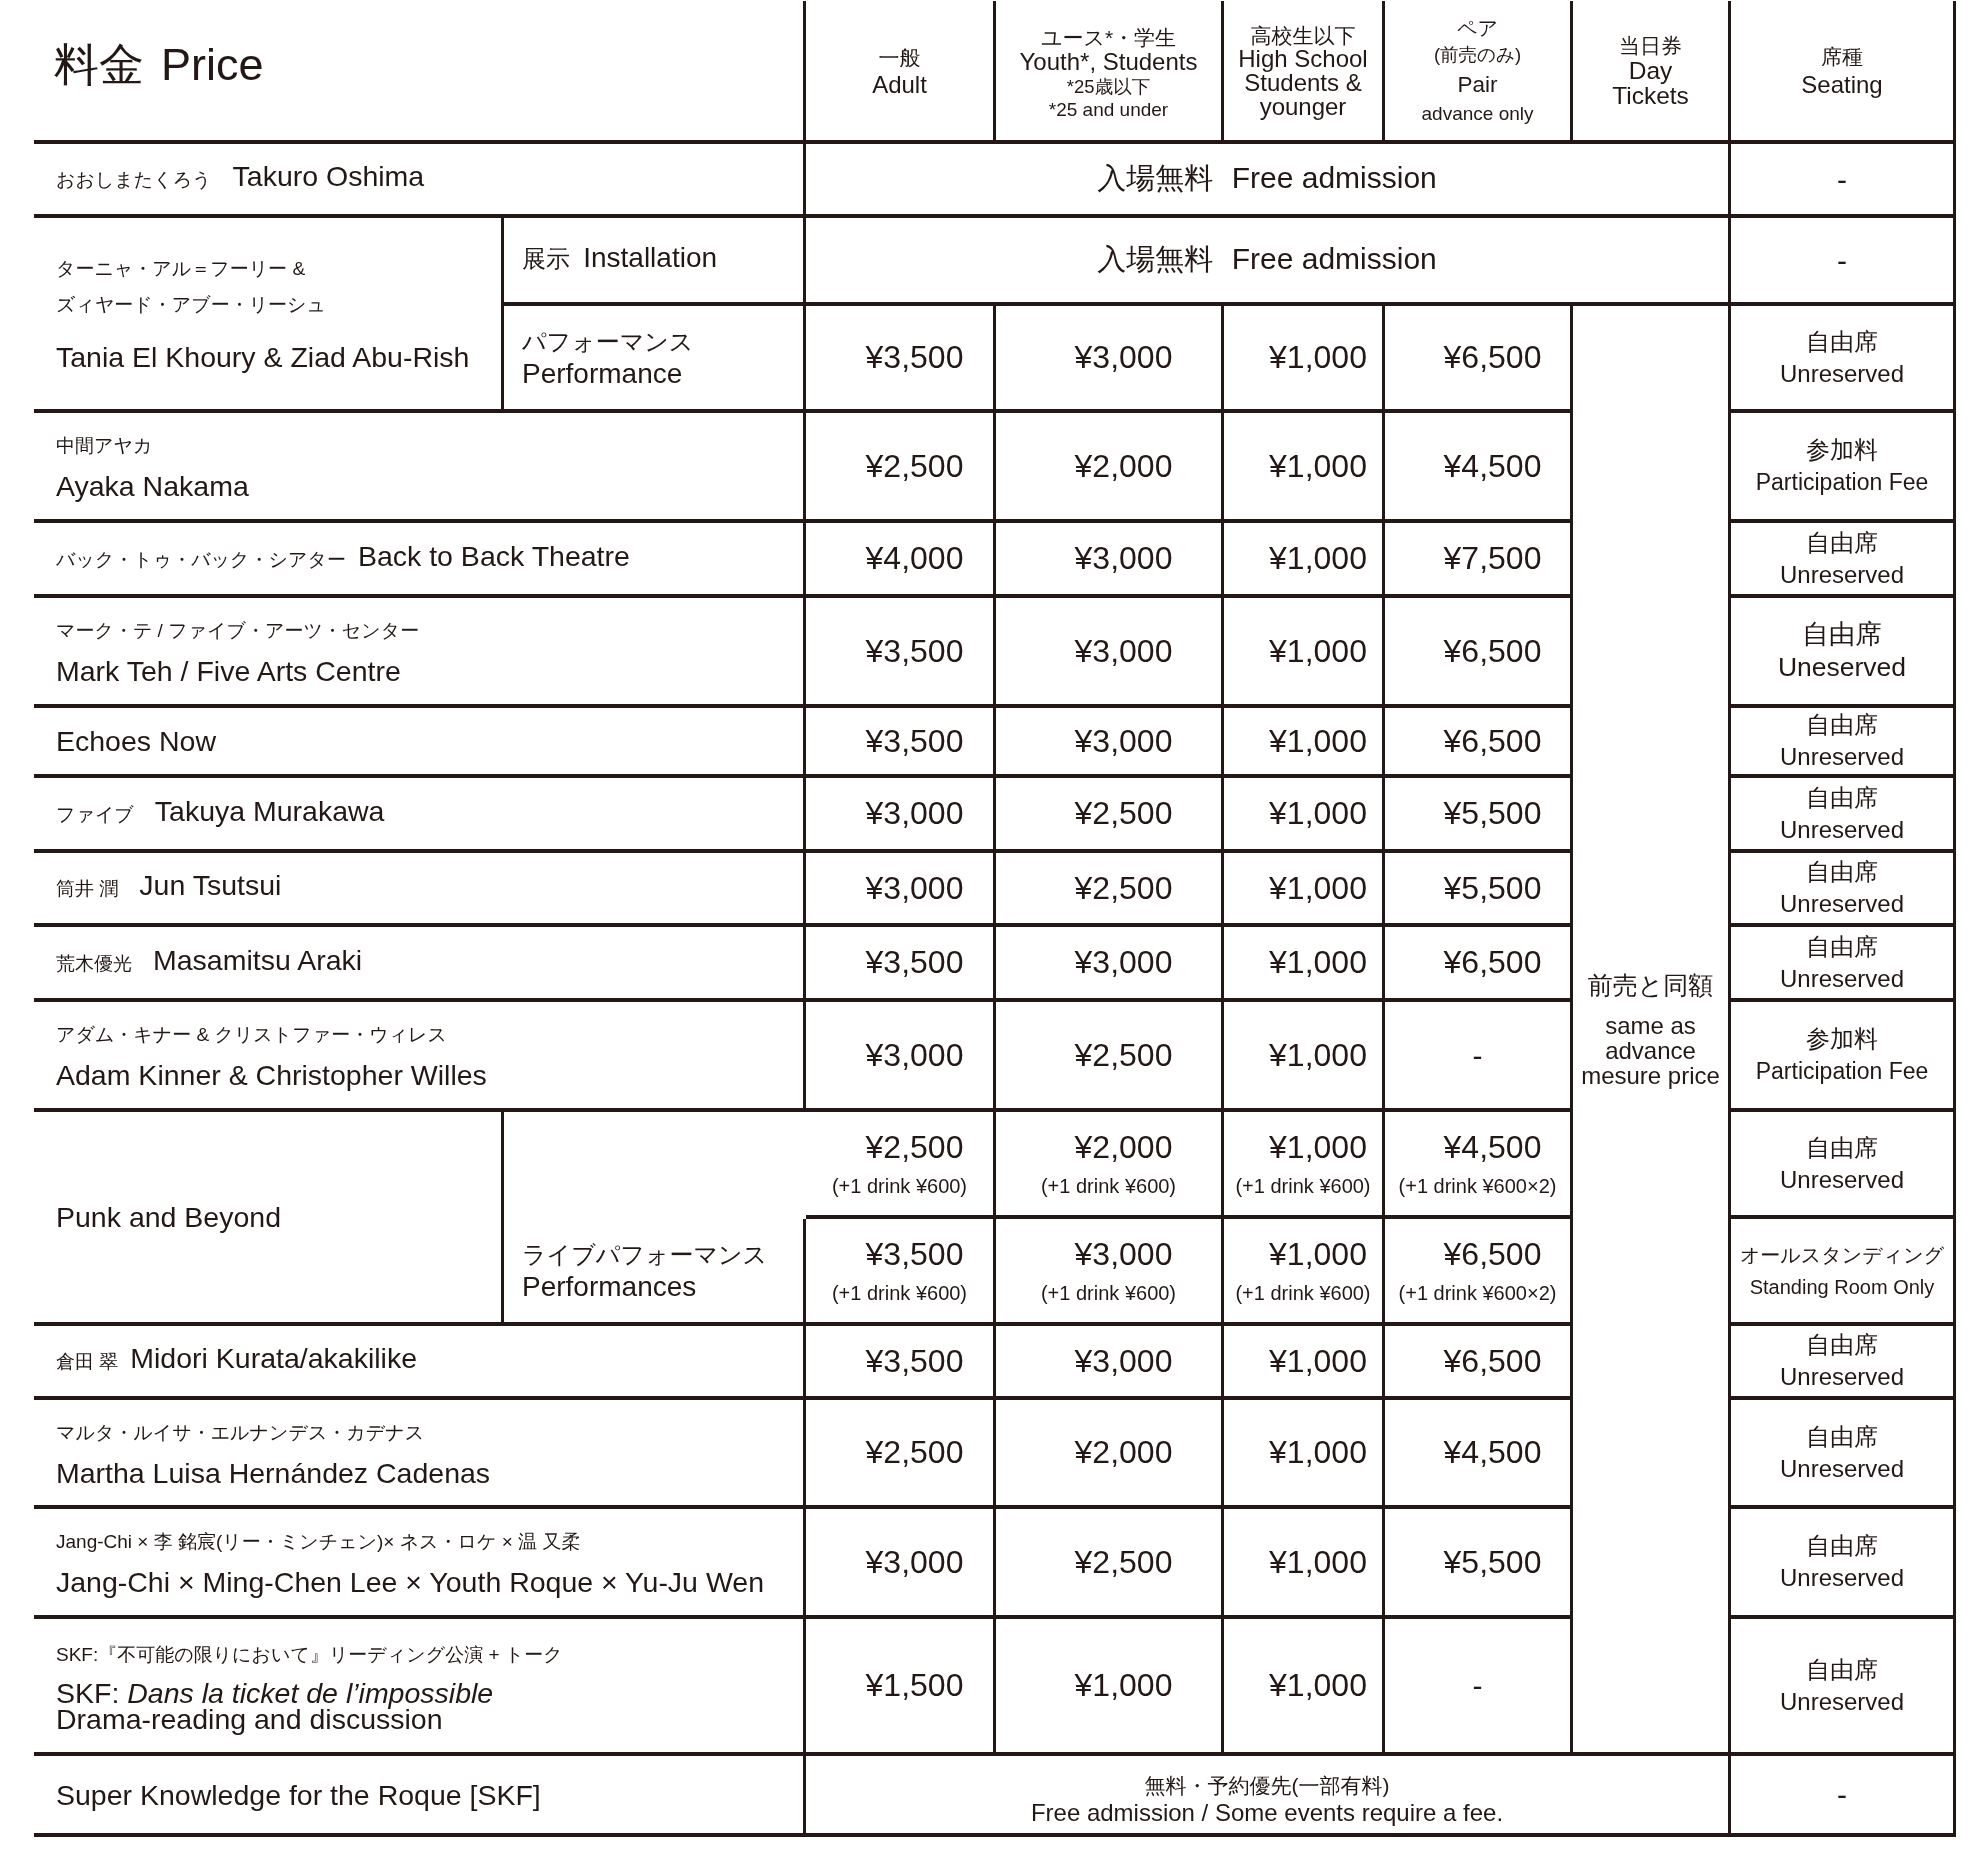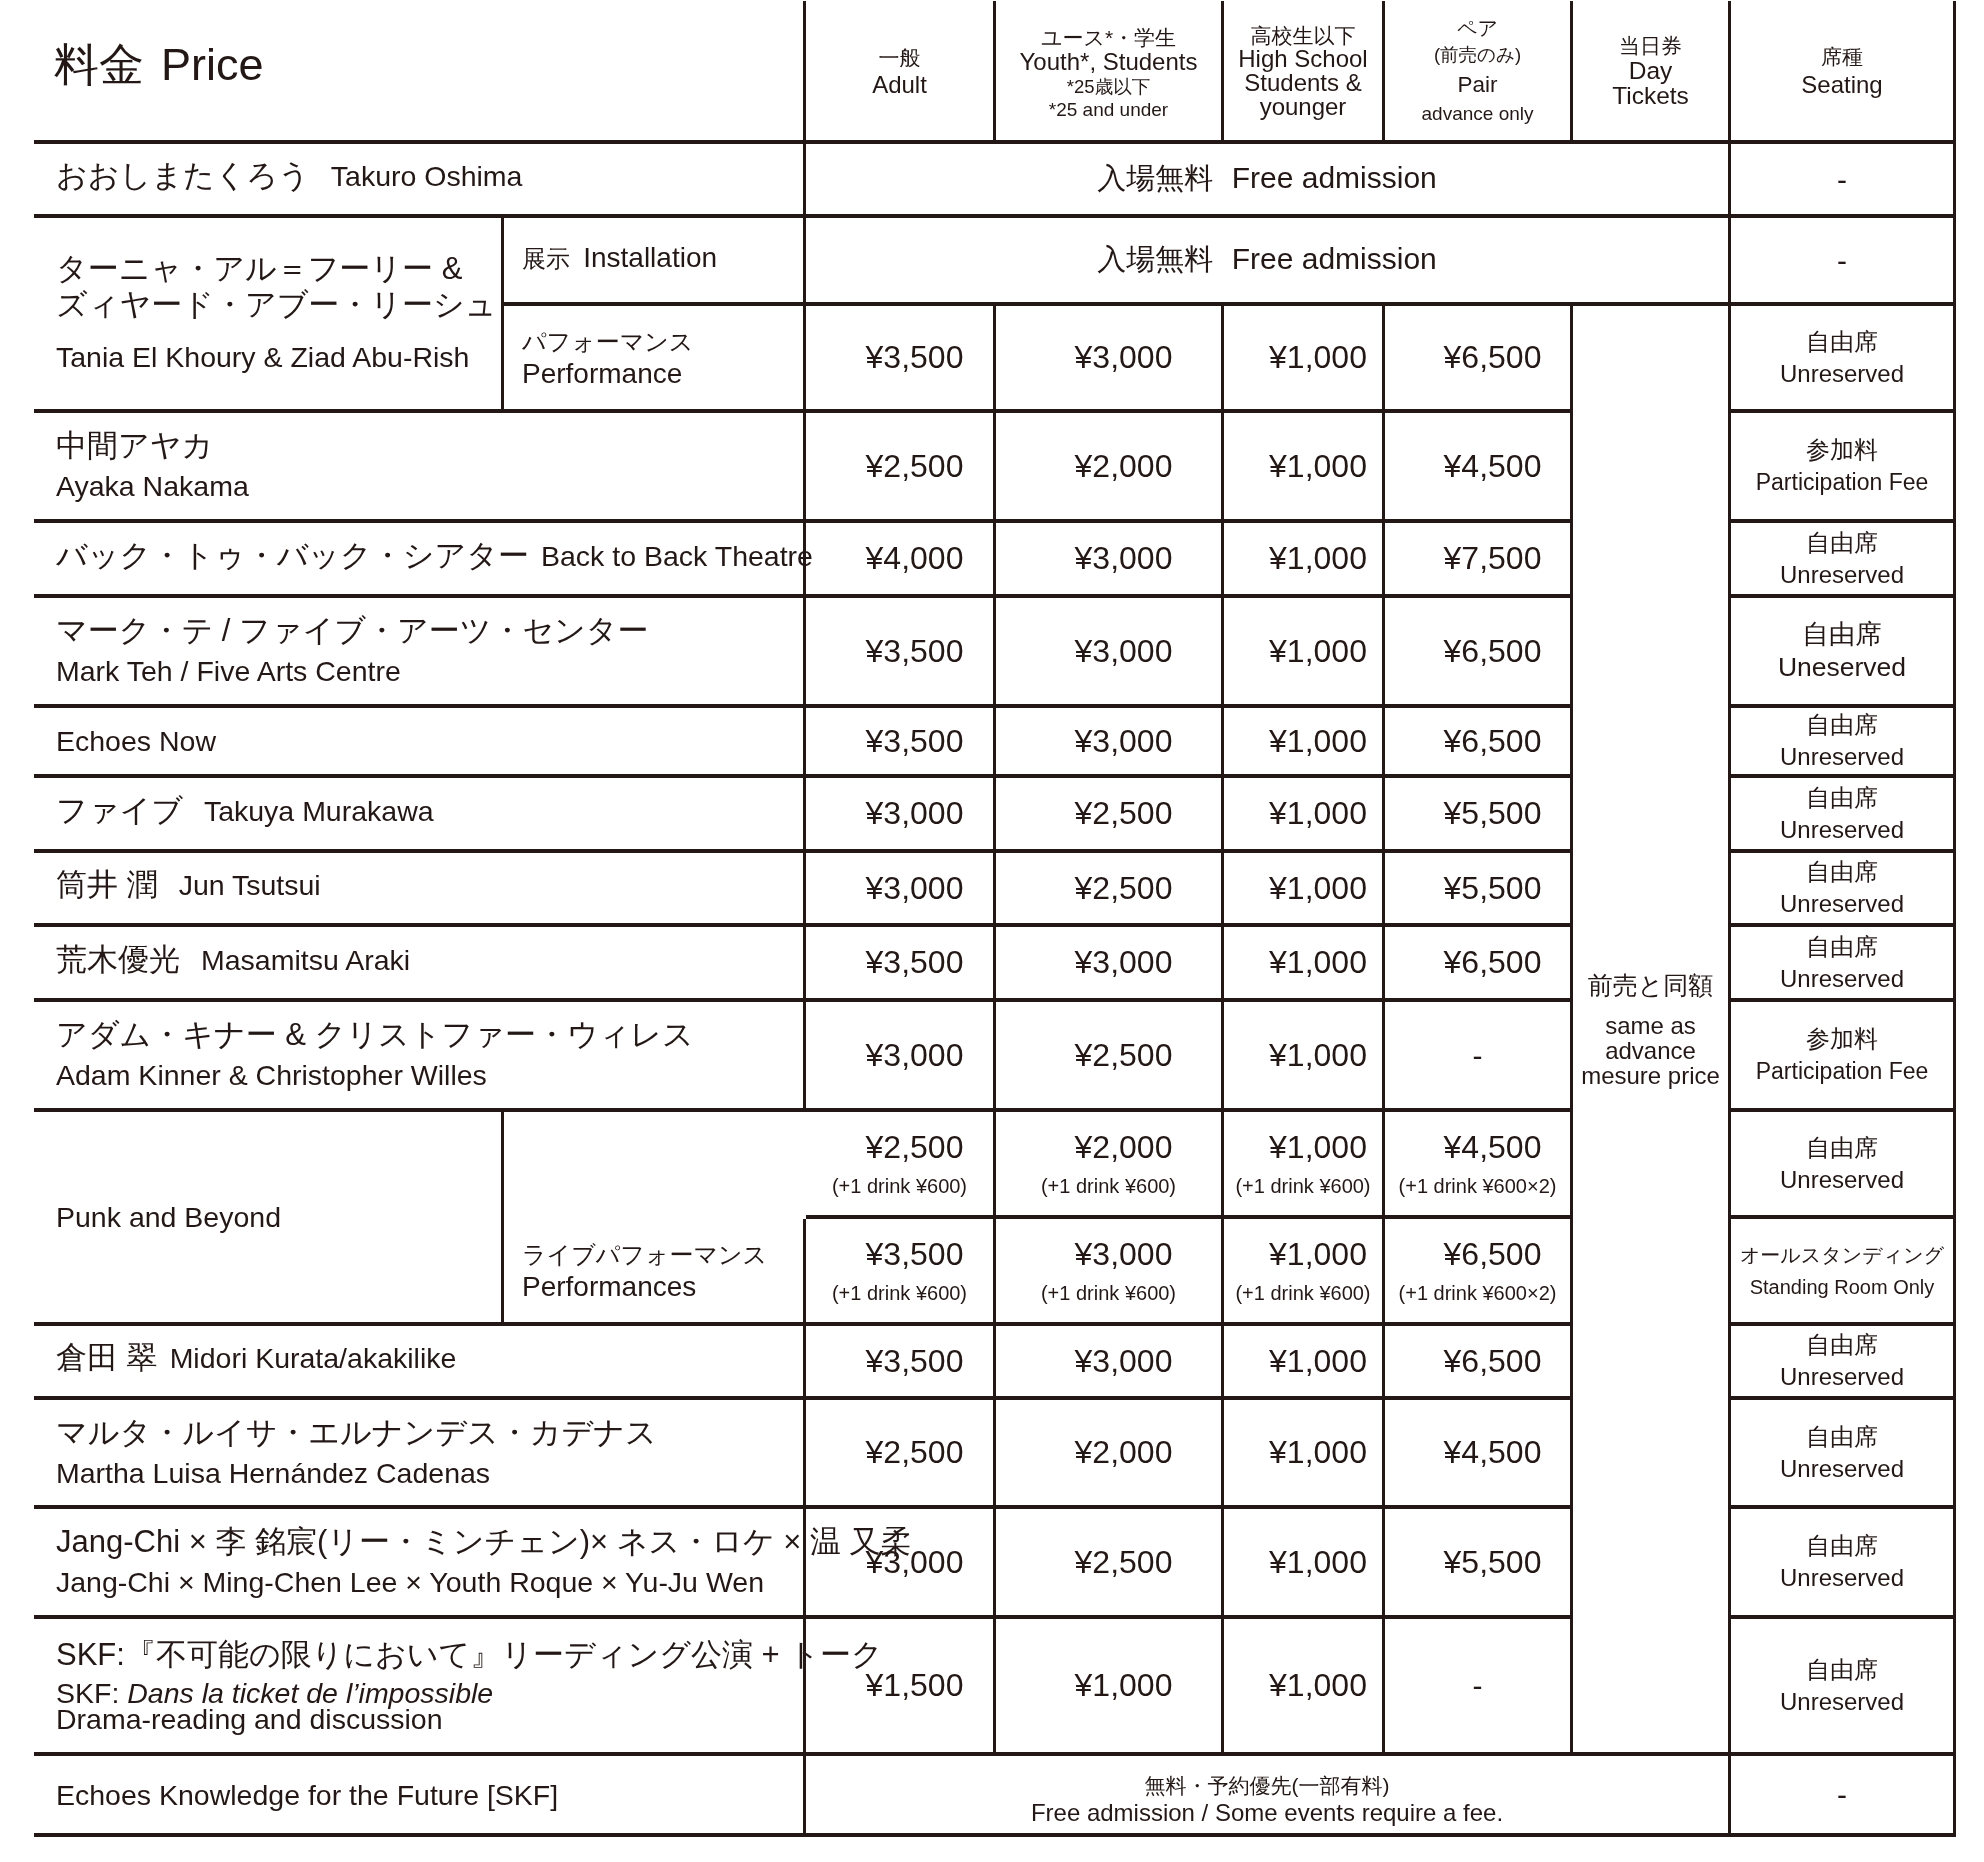--- a/index.html
+++ b/index.html
@@ -5,21 +5,21 @@
 html,body{margin:0;padding:0;background:#ffffff;}
 body{width:1985px;height:1863px;position:relative;overflow:hidden;color:#231815;font-family:"Liberation Sans","DejaVu Sans",sans-serif;}
 .tbl{position:absolute;left:34px;top:1.3px;width:1922px;height:1836px;display:grid;
   grid-template-columns:470px 302px 190px 228px 161px 188px 158px 225px;
   grid-template-rows:143px 74px 88px 107px 110px 75px 110px 70px 75px 74px 75px 110px 107px 107px 74px 109px 110px 137px 81px;}
 .c{box-sizing:border-box;border-right:3.3px solid #231815;border-bottom:4px solid #231815;display:flex;flex-direction:column;justify-content:center;align-items:center;text-align:center;white-space:nowrap;overflow:visible;}
 .c.left{align-items:flex-start;text-align:left;padding-left:22px;}
 .c.sub{align-items:flex-start;text-align:left;padding-left:18px;}
 .c.title-cell{align-items:flex-start;padding-left:20px;}
 .ln{display:block;}
-.jp{font-size:31px;}
+.jp{font-size:19px;}
 .en{font-size:28.5px;}
 .gap{margin-left:21px;}
 .gap-sm{margin-left:12px;}
 .name .ln{line-height:40px;}
 .tania .jpl{line-height:36px;}
 .tania .enl{line-height:40px;margin-top:14px;}
 .skf .jpl{line-height:32px;margin-bottom:9.3px;}
 .skf .enl{line-height:26.5px;}
 .it{font-style:italic;}
 .sub .ln{line-height:32px;}
@@ -451,21 +451,21 @@
     </div>
   <div class="c" style="grid-column:6;grid-row:18">
       <span class="dash">-</span>
     </div>
   <div class="c seat" style="grid-column:8;grid-row:18">
     <span class="ln sj">自由席</span>
     <span class="ln se">Unreserved</span>
   </div>
 
   <div class="c left name" style="grid-column:1/3;grid-row:19">
-    <span class="ln en">Echoes Knowledge for the Future [SKF]</span>
+    <span class="ln en">Super Knowledge for the Roque [SKF]</span>
   </div>
   <div class="c skffree" style="grid-column:3/8;grid-row:19">
     <span class="ln fj2">無料・予約優先(一部有料)</span>
     <span class="ln fe2">Free admission / Some events require a fee.</span>
   </div>
   <div class="c" style="grid-column:8;grid-row:19">
       <span class="dash">-</span>
     </div>
 
 </div>

